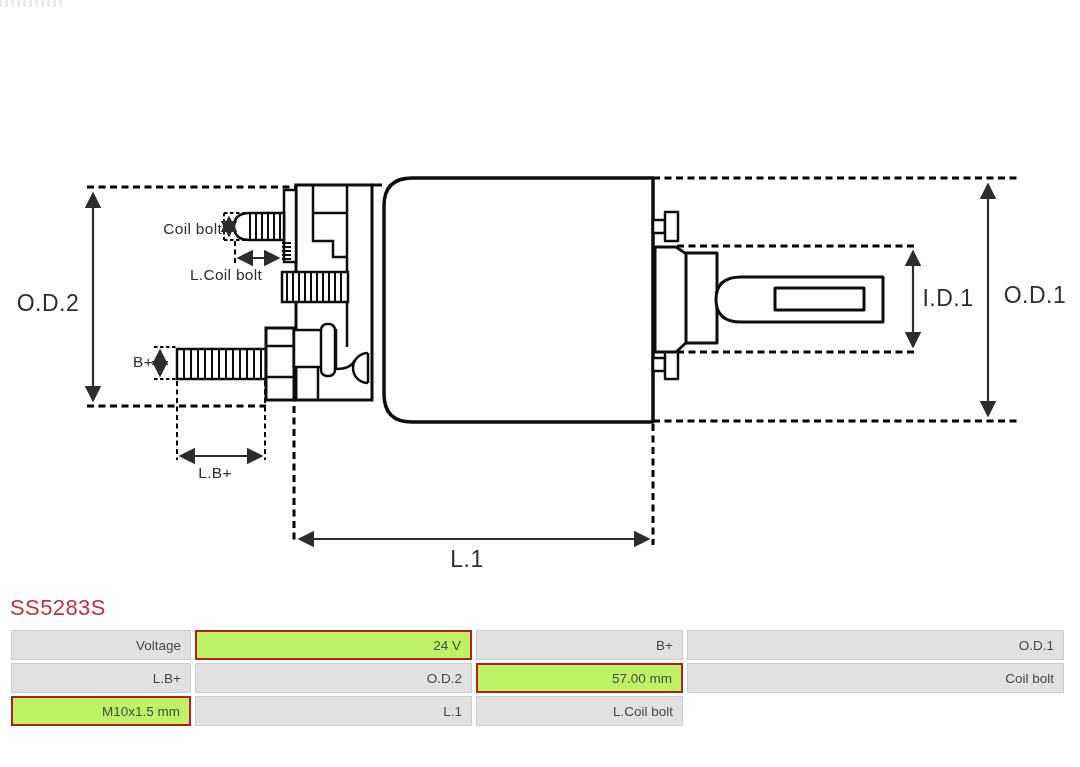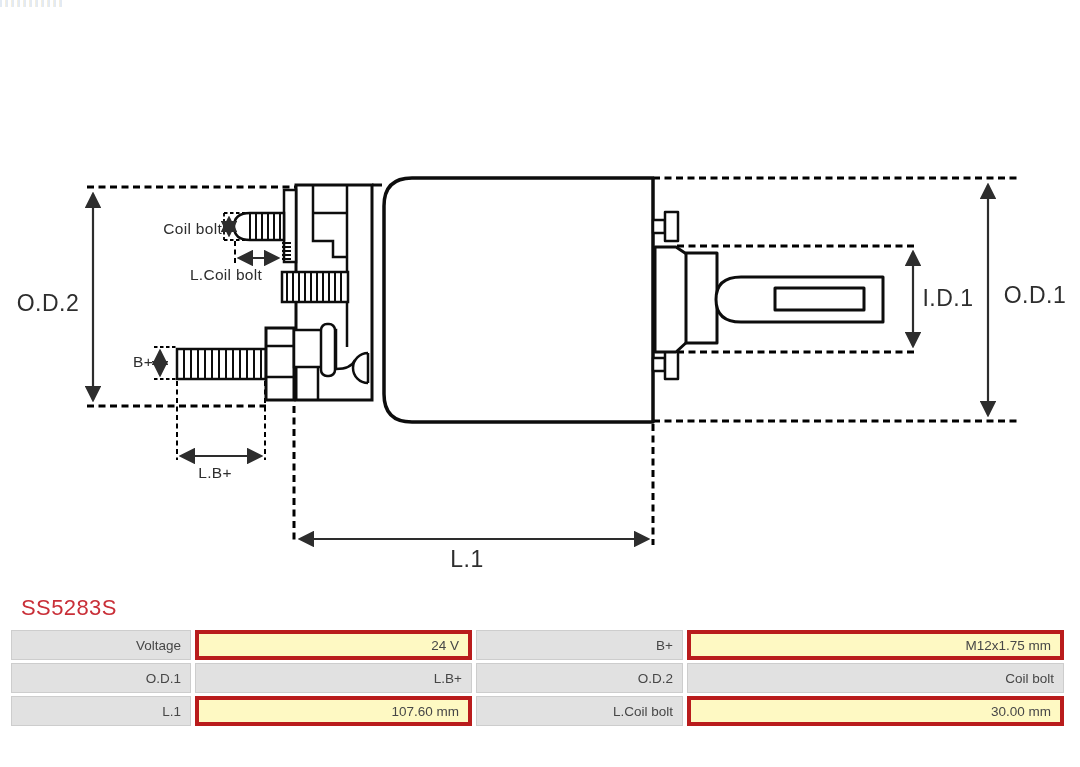--- a/index.html
+++ b/index.html
@@ -1,28 +1,28 @@
 <!DOCTYPE html>
 <html><head>
 <meta charset="utf-8">
 <style>
   html,body{margin:0;padding:0;background:#ffffff;}
   .page{position:relative;width:1080px;height:767px;background:#ffffff;
         font-family:"Liberation Sans",sans-serif;overflow:hidden;}
   .corner-mark{position:absolute;left:0;top:0;width:64px;height:7px;opacity:.75;
         background:repeating-linear-gradient(90deg,#d9e3ef 0 2px,#ffffff 2px 5px,#f2e9d2 5px 6px);}
   .diagram{position:absolute;left:0;top:0;width:1080px;height:592px;}
-  .part-title{position:absolute;left:21px;top:595px;font-size:22px;letter-spacing:.4px;color:#c92f38;}
+  .part-title{position:absolute;left:10px;top:595px;font-size:22px;letter-spacing:.4px;color:#c92f38;}
   .spec-table{position:absolute;left:11px;top:630px;display:grid;
         grid-template-columns:180px 277px 207px 377px;grid-auto-rows:30px;gap:3px 4px;
         font-size:13.5px;color:#474747;}
   .cell{display:flex;align-items:center;justify-content:flex-end;
         padding-right:9px;box-sizing:border-box;white-space:nowrap;}
   .cell.lbl{background:#e1e1e1;border:1px solid #cdcdcd;}
-  .cell.val{background:#fef9c3;border:4px solid #b91c1c;}
+  .cell.val{background:#bef264;border:2px solid #b91c1c;}
   .dim-label-big{font-size:23px;fill:#2e2e2e;letter-spacing:.5px;}
   .dim-label-small{font-size:15.5px;fill:#2e2e2e;letter-spacing:.3px;}
 </style>
 </head>
 <body>
 
 <div class="page">
 
   <div class="corner-mark"></div>
 
@@ -118,27 +118,26 @@
     <text x="215" y="478" text-anchor="middle" class="dim-label-small">L.B+</text>
   </svg>
 
   <div class="part-title">SS5283S</div>
 
   <div class="spec-table">
 
     <div class="cell lbl">Voltage</div>
     <div class="cell val">24 V</div>
     <div class="cell lbl">B+</div>
-    <div class="cell val">M12x1.75 mm</div>
 
     <div class="cell lbl">O.D.1</div>
     <div class="cell lbl">L.B+</div>
 
     <div class="cell lbl">O.D.2</div>
+    <div class="cell val">57.00 mm</div>
     <div class="cell lbl">Coil bolt</div>
+    <div class="cell val">M10x1.5 mm</div>
 
     <div class="cell lbl">L.1</div>
-    <div class="cell val">107.60 mm</div>
     <div class="cell lbl">L.Coil bolt</div>
-    <div class="cell val">30.00 mm</div>
   </div>
 
 </div>
 
 </body></html>

